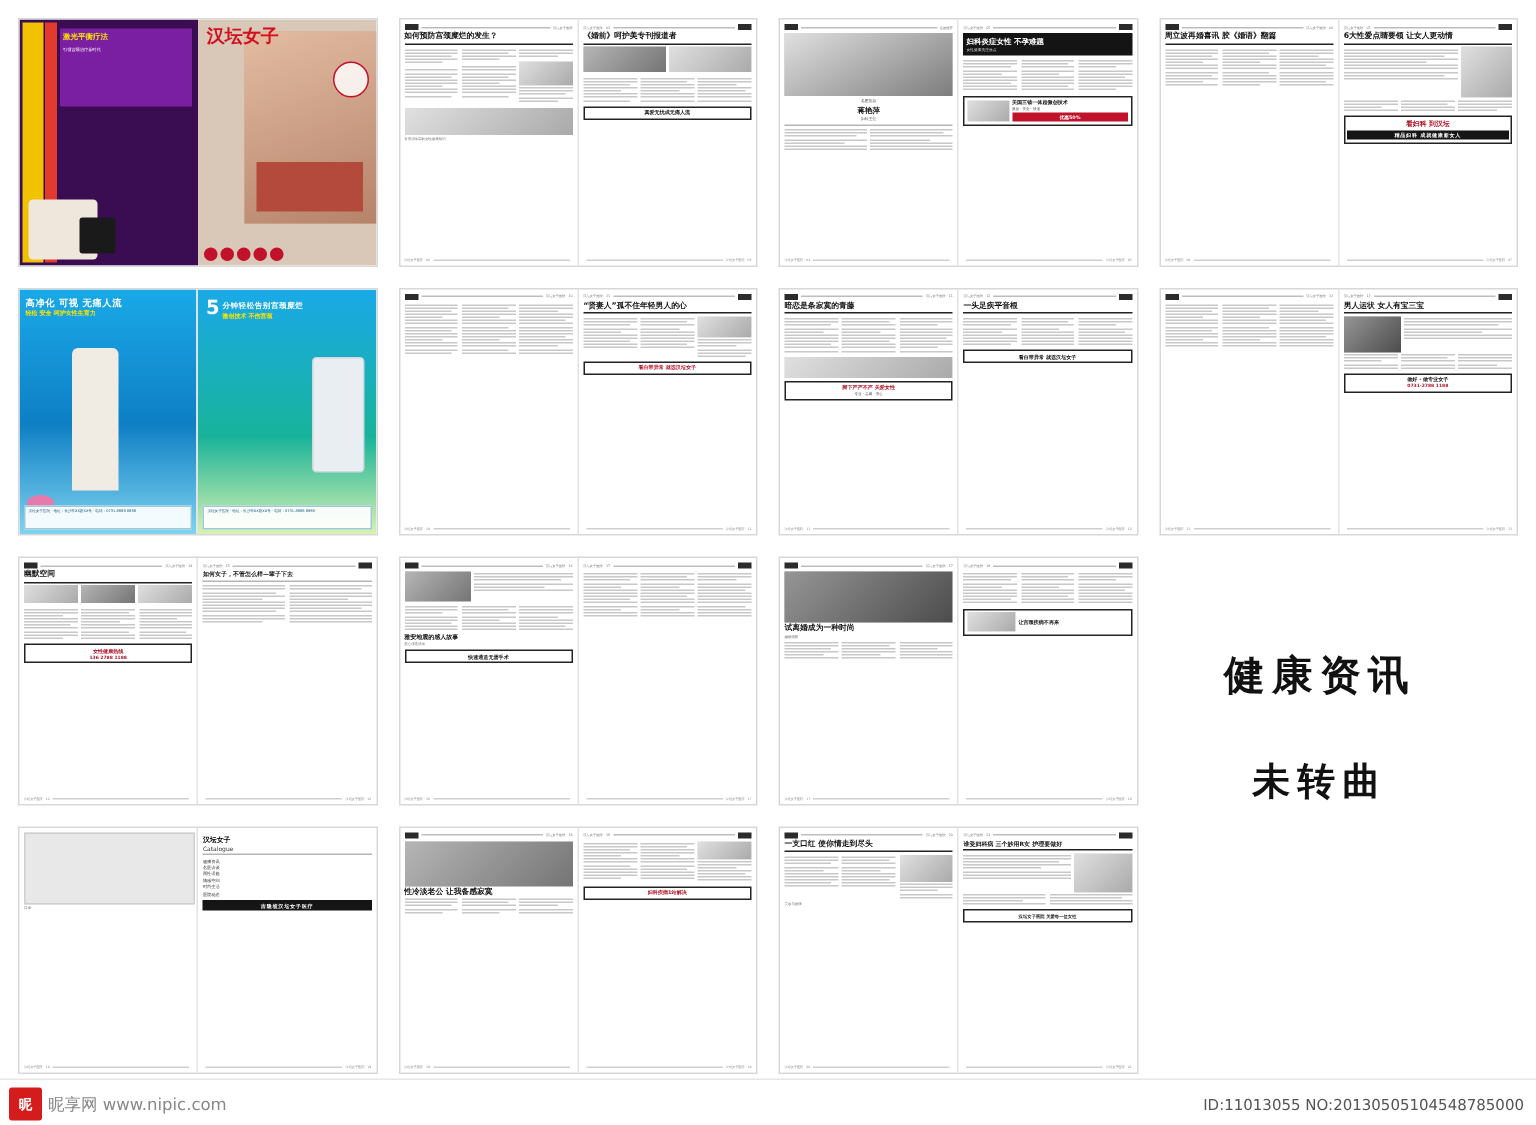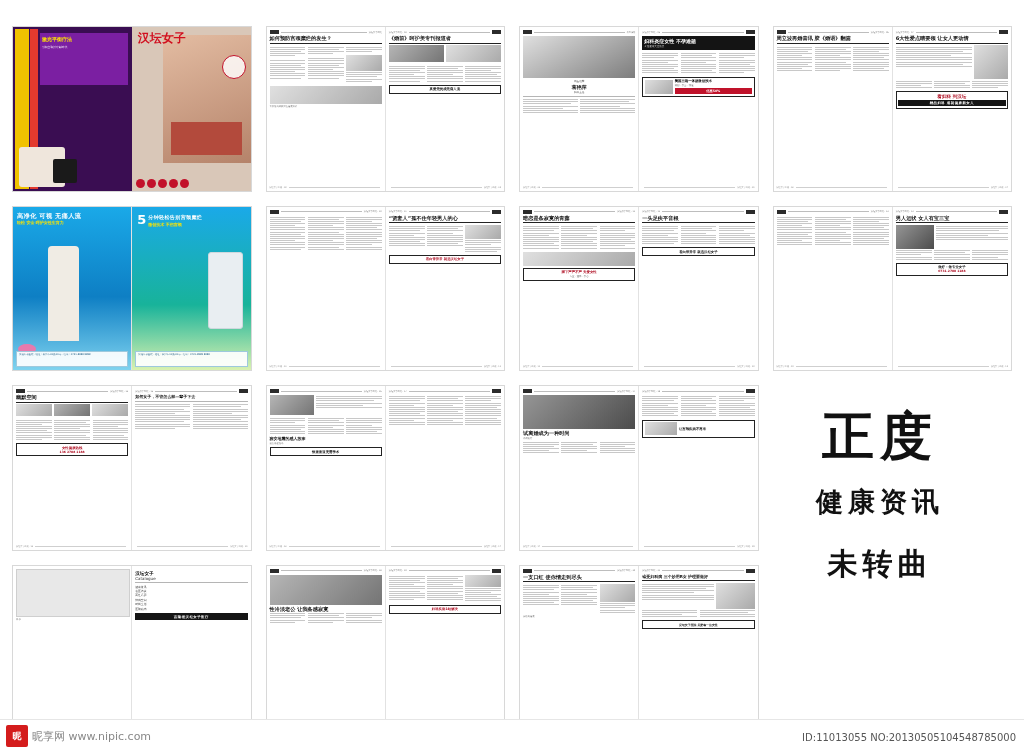--- a/index.html
+++ b/index.html
@@ -5,21 +5,21 @@
   html,body{margin:0;padding:0;}
   body{
     width:1024px;height:750px;
     background:#ffffff;
     font-family:"DejaVu Sans","Liberation Sans",sans-serif;
     overflow:hidden;
     position:relative;
   }
   .sheet{position:absolute;left:0;top:0;width:1024px;height:750px;background:#fff;}
   .grid{
-    position:absolute;left:8px;top:22px;width:1008px;height:712px;
+    position:absolute;left:8px;top:8px;width:1008px;height:712px;
     display:grid;
     grid-template-columns:repeat(4,1fr);
     grid-template-rows:repeat(4,1fr);
     gap:6px;
   }
   .cell{position:relative;overflow:hidden;background:#fff;}
   .spread{
     position:absolute;inset:4px;
     border:1px solid #d8d8d8;
     background:#fff;
@@ -93,21 +93,21 @@
   .adpage .dev{position:absolute;right:6%;top:28%;width:28%;height:46%;background:#e9eef2;border:1px solid #cfd8de;border-radius:3px;}
   .adpage .lotus{position:absolute;left:4%;bottom:10%;width:18px;height:10px;background:#ff6fa3;border-radius:50%;opacity:.85;}
   .adpage .strip{position:absolute;left:3px;right:3px;bottom:3px;height:14px;background:rgba(255,255,255,.92);border:1px solid #9ec9dd;}
   .adpage .strip .l{font-size:2.4px;color:#1a5a80;padding:1px 2px;line-height:1.25;}
   .adpage .bigno{position:absolute;left:5px;top:6px;color:#fff;font-size:13px;font-weight:bold;line-height:1;}
 
   
   .bigtext{position:absolute;right:14px;top:410px;width:260px;text-align:center;color:#111;}
   .bigtext .l1{font-size:52px;font-weight:bold;letter-spacing:6px;line-height:1;}
   .bigtext .l2{font-size:27px;font-weight:bold;letter-spacing:5px;margin-top:22px;}
-  .bigtext .l3{font-size:30px;font-weight:bold;letter-spacing:5px;margin-top:24px;}
+  .bigtext .l3{font-size:25px;font-weight:bold;letter-spacing:5px;margin-top:36px;}
 
   
   .footbar{position:absolute;left:0;bottom:0;width:1024px;height:30px;background:#fff;border-top:1px solid #e6e6e6;}
   .wm{position:absolute;left:6px;bottom:3px;display:flex;align-items:center;gap:4px;}
   .wm .sq{width:22px;height:22px;background:#d41c1c;color:#fff;font-size:9px;font-weight:bold;display:flex;align-items:center;justify-content:center;border-radius:2px;}
   .wm .tx{font-size:11px;color:#888;}
   .idtxt{position:absolute;right:8px;bottom:7px;font-size:10px;color:#555;}
 
   
   .portrait{width:100%;height:34px;background:#bcbcbc;position:relative;}
@@ -1432,21 +1432,20 @@
             </div>
         </div>
       </div>
     </div>
 
     <div class="cell"></div>
 
   </div>
 
   <div class="bigtext">
-    <div class="l1">正度</div>
     <div class="l2">健康资讯</div>
     <div class="l3">未转曲</div>
   </div>
 
   <div class="footbar">
     <div class="wm">
       <div class="sq">昵</div>
       <div class="tx">昵享网 www.nipic.com</div>
     </div>
     <div class="idtxt">ID:11013055 NO:20130505104548785000</div>

